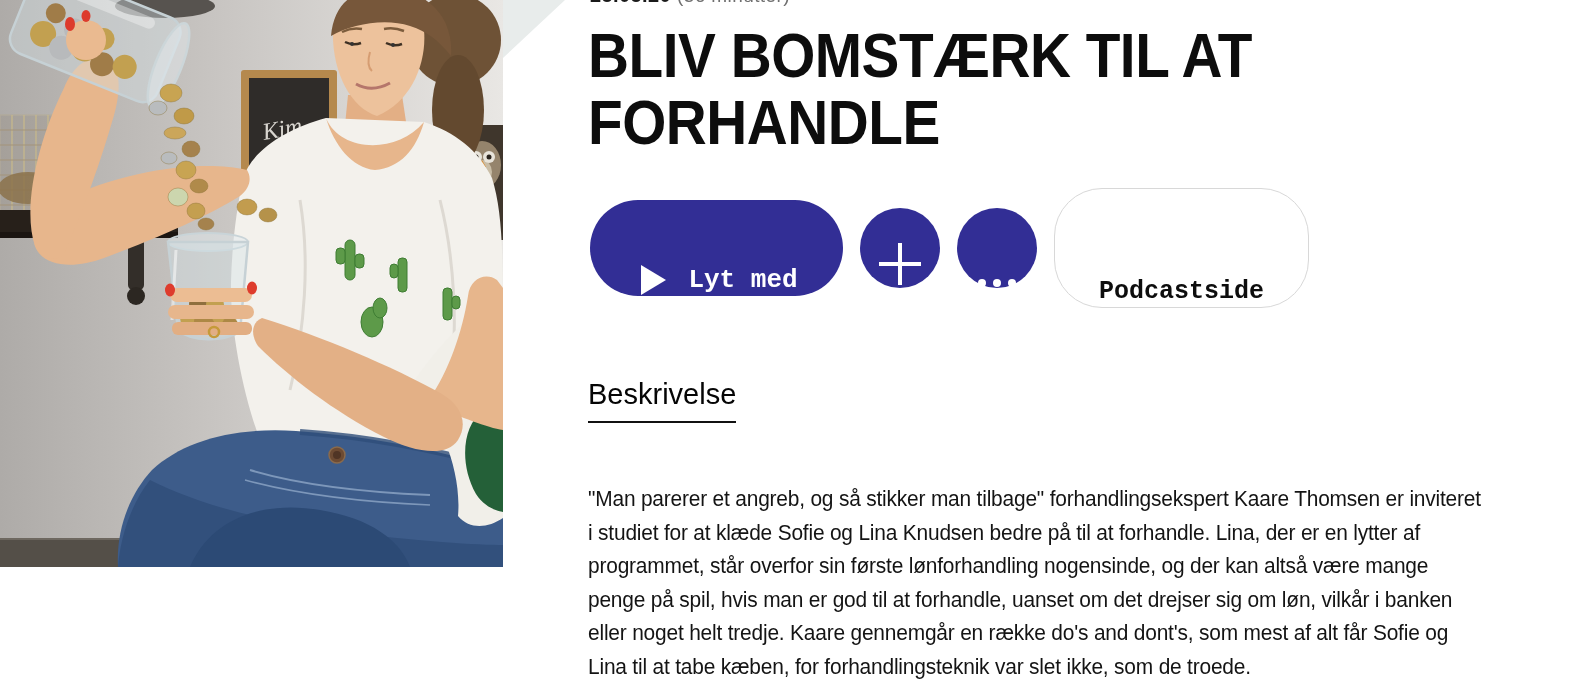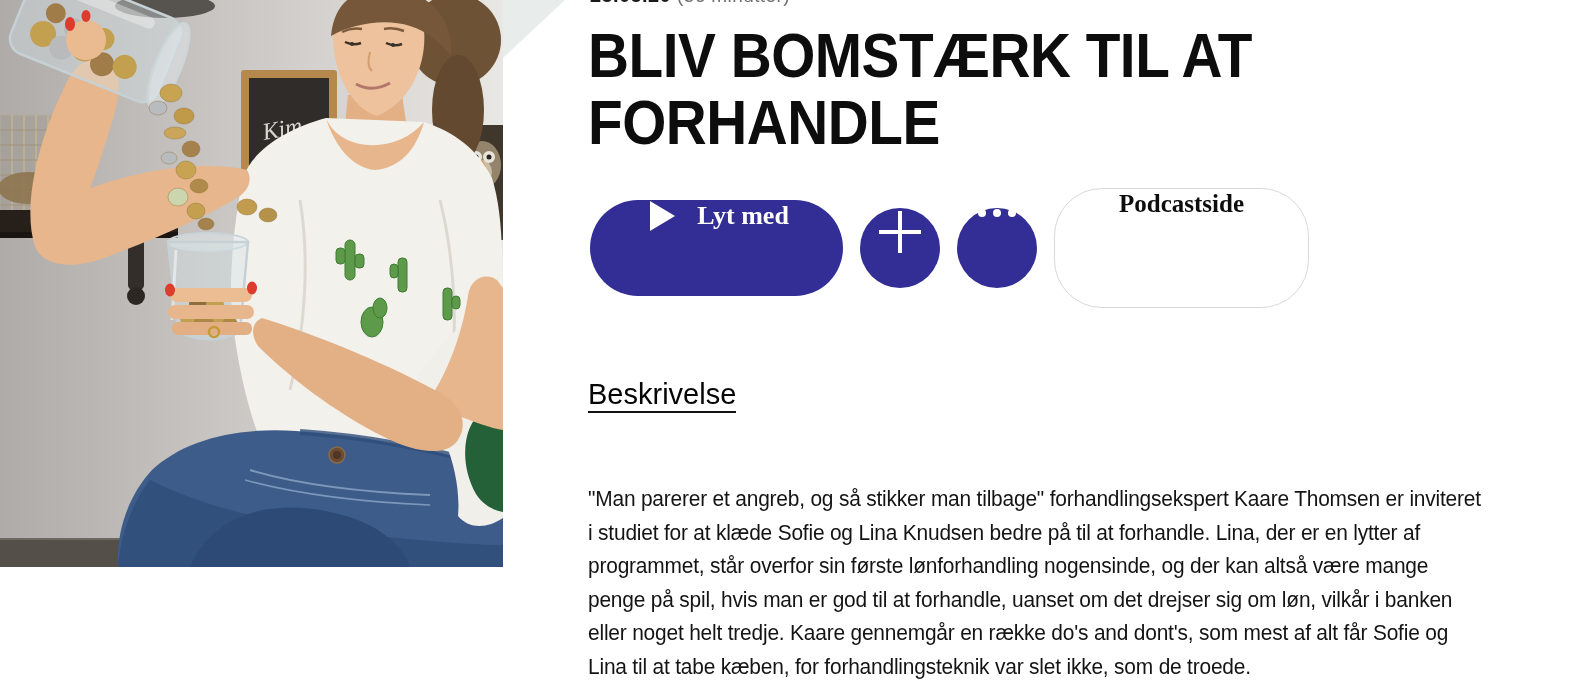--- a/index.html
+++ b/index.html
@@ -8,33 +8,33 @@
   .photo{position:absolute;left:0;top:0;width:503px;height:567px;display:block;}
   .corner-deco{position:absolute;left:503px;top:0;width:62px;height:58px;
         background:#e8eceb;clip-path:polygon(0 0,100% 0,0 100%);}
   .meta-line{position:absolute;left:590px;top:-16px;font-size:20px;font-weight:700;
         color:#1a1a1a;letter-spacing:.4px;white-space:nowrap;}
   .meta-line .duration{font-weight:400;color:#6f6f6f;font-size:19px;}
   .title{position:absolute;left:588px;top:22px;margin:0;width:840px;
         font-size:63px;line-height:67px;font-weight:800;letter-spacing:-.5px;
         color:#0d0d0d;transform:scaleX(.9);transform-origin:left top;}
   .btn-row{position:absolute;left:590px;top:188px;display:flex;align-items:center;gap:17px;}
-  .btn{border:none;cursor:pointer;font-family:Liberation Serif, serif;display:flex;align-items:flex-start;
+  .btn{border:none;cursor:pointer;font-family:Liberation Mono, monospace;display:flex;align-items:flex-end;
         justify-content:center;box-sizing:border-box;}
   .btn-listen{width:253px;height:96px;border-radius:48px;color:#fff;
         font-size:26px;font-weight:700;gap:22px;}
   .play-tri{width:0;height:0;border-top:15px solid transparent;border-bottom:15px solid transparent;
         border-left:25px solid #ffffff;margin-left:6px;}
   .btn-circle{width:80px;height:80px;border-radius:50%;color:#fff;}
   .dots{display:flex;gap:7px;}
   .dots i{width:8px;height:8px;border-radius:50%;background:#fff;display:block;}
   .btn-podcast{width:255px;height:120px;border-radius:48px;background:#fff;
         border:1px solid #d8d8d8;color:#0d0d0d;font-size:25px;font-weight:700;}
   .tab{position:absolute;left:588px;top:379px;font-size:29px;font-weight:400;color:#050505;
-        border-bottom:2px solid #111;cursor:pointer;line-height:1.1;}
+        padding-bottom:10px;border-bottom:2px solid #111;cursor:pointer;line-height:1.1;}
   .description{position:absolute;left:588px;top:482px;width:945px;margin:0;
         font-size:22px;line-height:33.5px;font-weight:400;color:#141414;
         letter-spacing:-.2px;transform:scaleX(.95);transform-origin:left top;}
 </style>
 </head>
 <body>
 
 <div class="page">
 
   <svg class="photo" viewBox="0 0 503 567" preserveAspectRatio="none">

